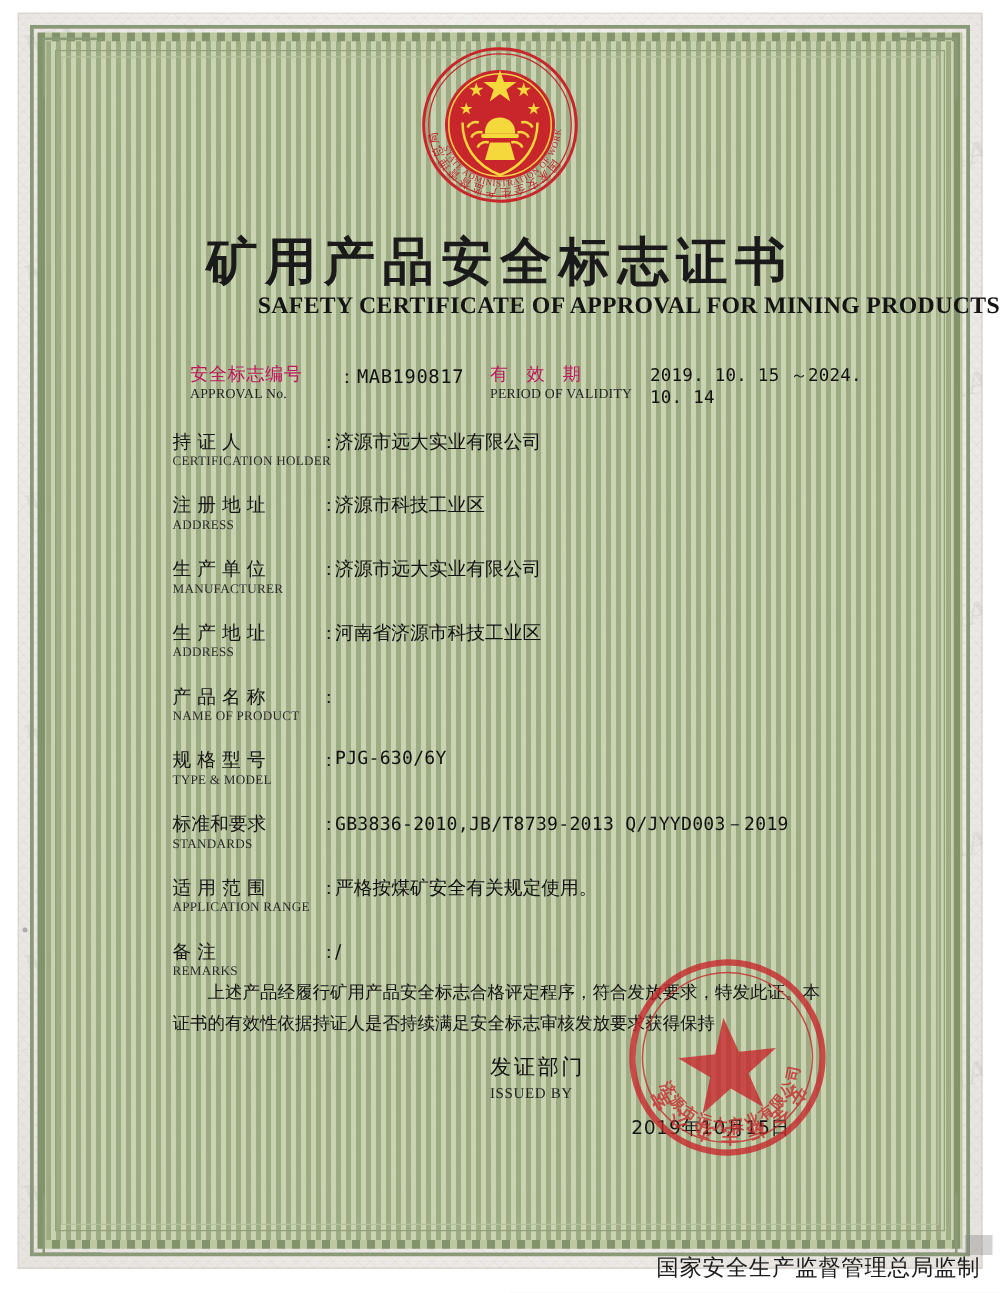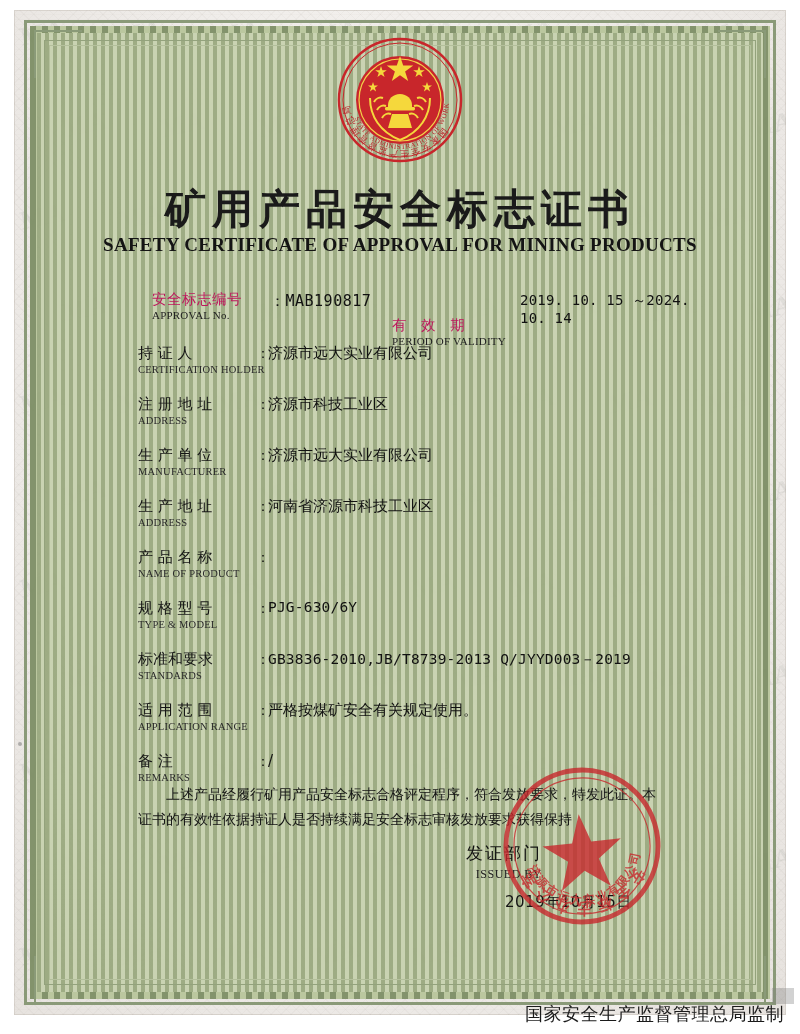--- a/index.html
+++ b/index.html
@@ -122,21 +122,21 @@
     font-family: "DejaVu Serif", serif;
     font-size: 41px;
     font-weight: bold;
     letter-spacing: 6px;
     color: #1a1a1a;
   }
   .title-en {
     position: absolute;
     left: 0; right: 0;
     top: 234px;
-    text-align: center;
+    text-align: right;
     font-family: "Liberation Serif", serif;
     font-size: 19px;
     font-weight: bold;
     letter-spacing: 0.3px;
     color: #141414;
   }
 
   
   .hdr {
     position: absolute;
@@ -156,21 +156,21 @@
     font-size: 11px;
     color: #222;
     letter-spacing: 0.2px;
   }
   .hdr-left { position: absolute; left: 0; top: 0; }
   .hdr-val-left {
     position: absolute; left: 118px; top: 2px;
     font-family: "DejaVu Sans Mono", monospace;
     font-size: 15px; color: #111; letter-spacing: 0.5px;
   }
-  .hdr-mid { position: absolute; left: 240px; top: 0; margin-top: 26px; }
+  .hdr-mid { position: absolute; left: 240px; top: 0; }
   .hdr-mid .lbl-cn { letter-spacing: 5px; }
   .hdr-val-right {
     position: absolute; left: 368px; top: 2px;
     font-family: "DejaVu Sans Mono", monospace;
     font-size: 14px; color: #111; letter-spacing: 0.2px;
   }
 
   
   .fields {
     position: absolute;
@@ -239,21 +239,21 @@
     color: #141414;
     text-indent: 28px;
   }
   .statement .line2 { text-indent: 0; }
 
   
   .issued {
     position: absolute;
     left: 392px;
     top: 842px;
-    text-align: right;
+    text-align: left;
     width: 150px;
   }
   .issued .cn {
     font-family: "DejaVu Sans", sans-serif;
     font-size: 17px;
     letter-spacing: 2px;
     color: #111;
   }
   .issued .en {
     font-family: "Liberation Serif", serif;

